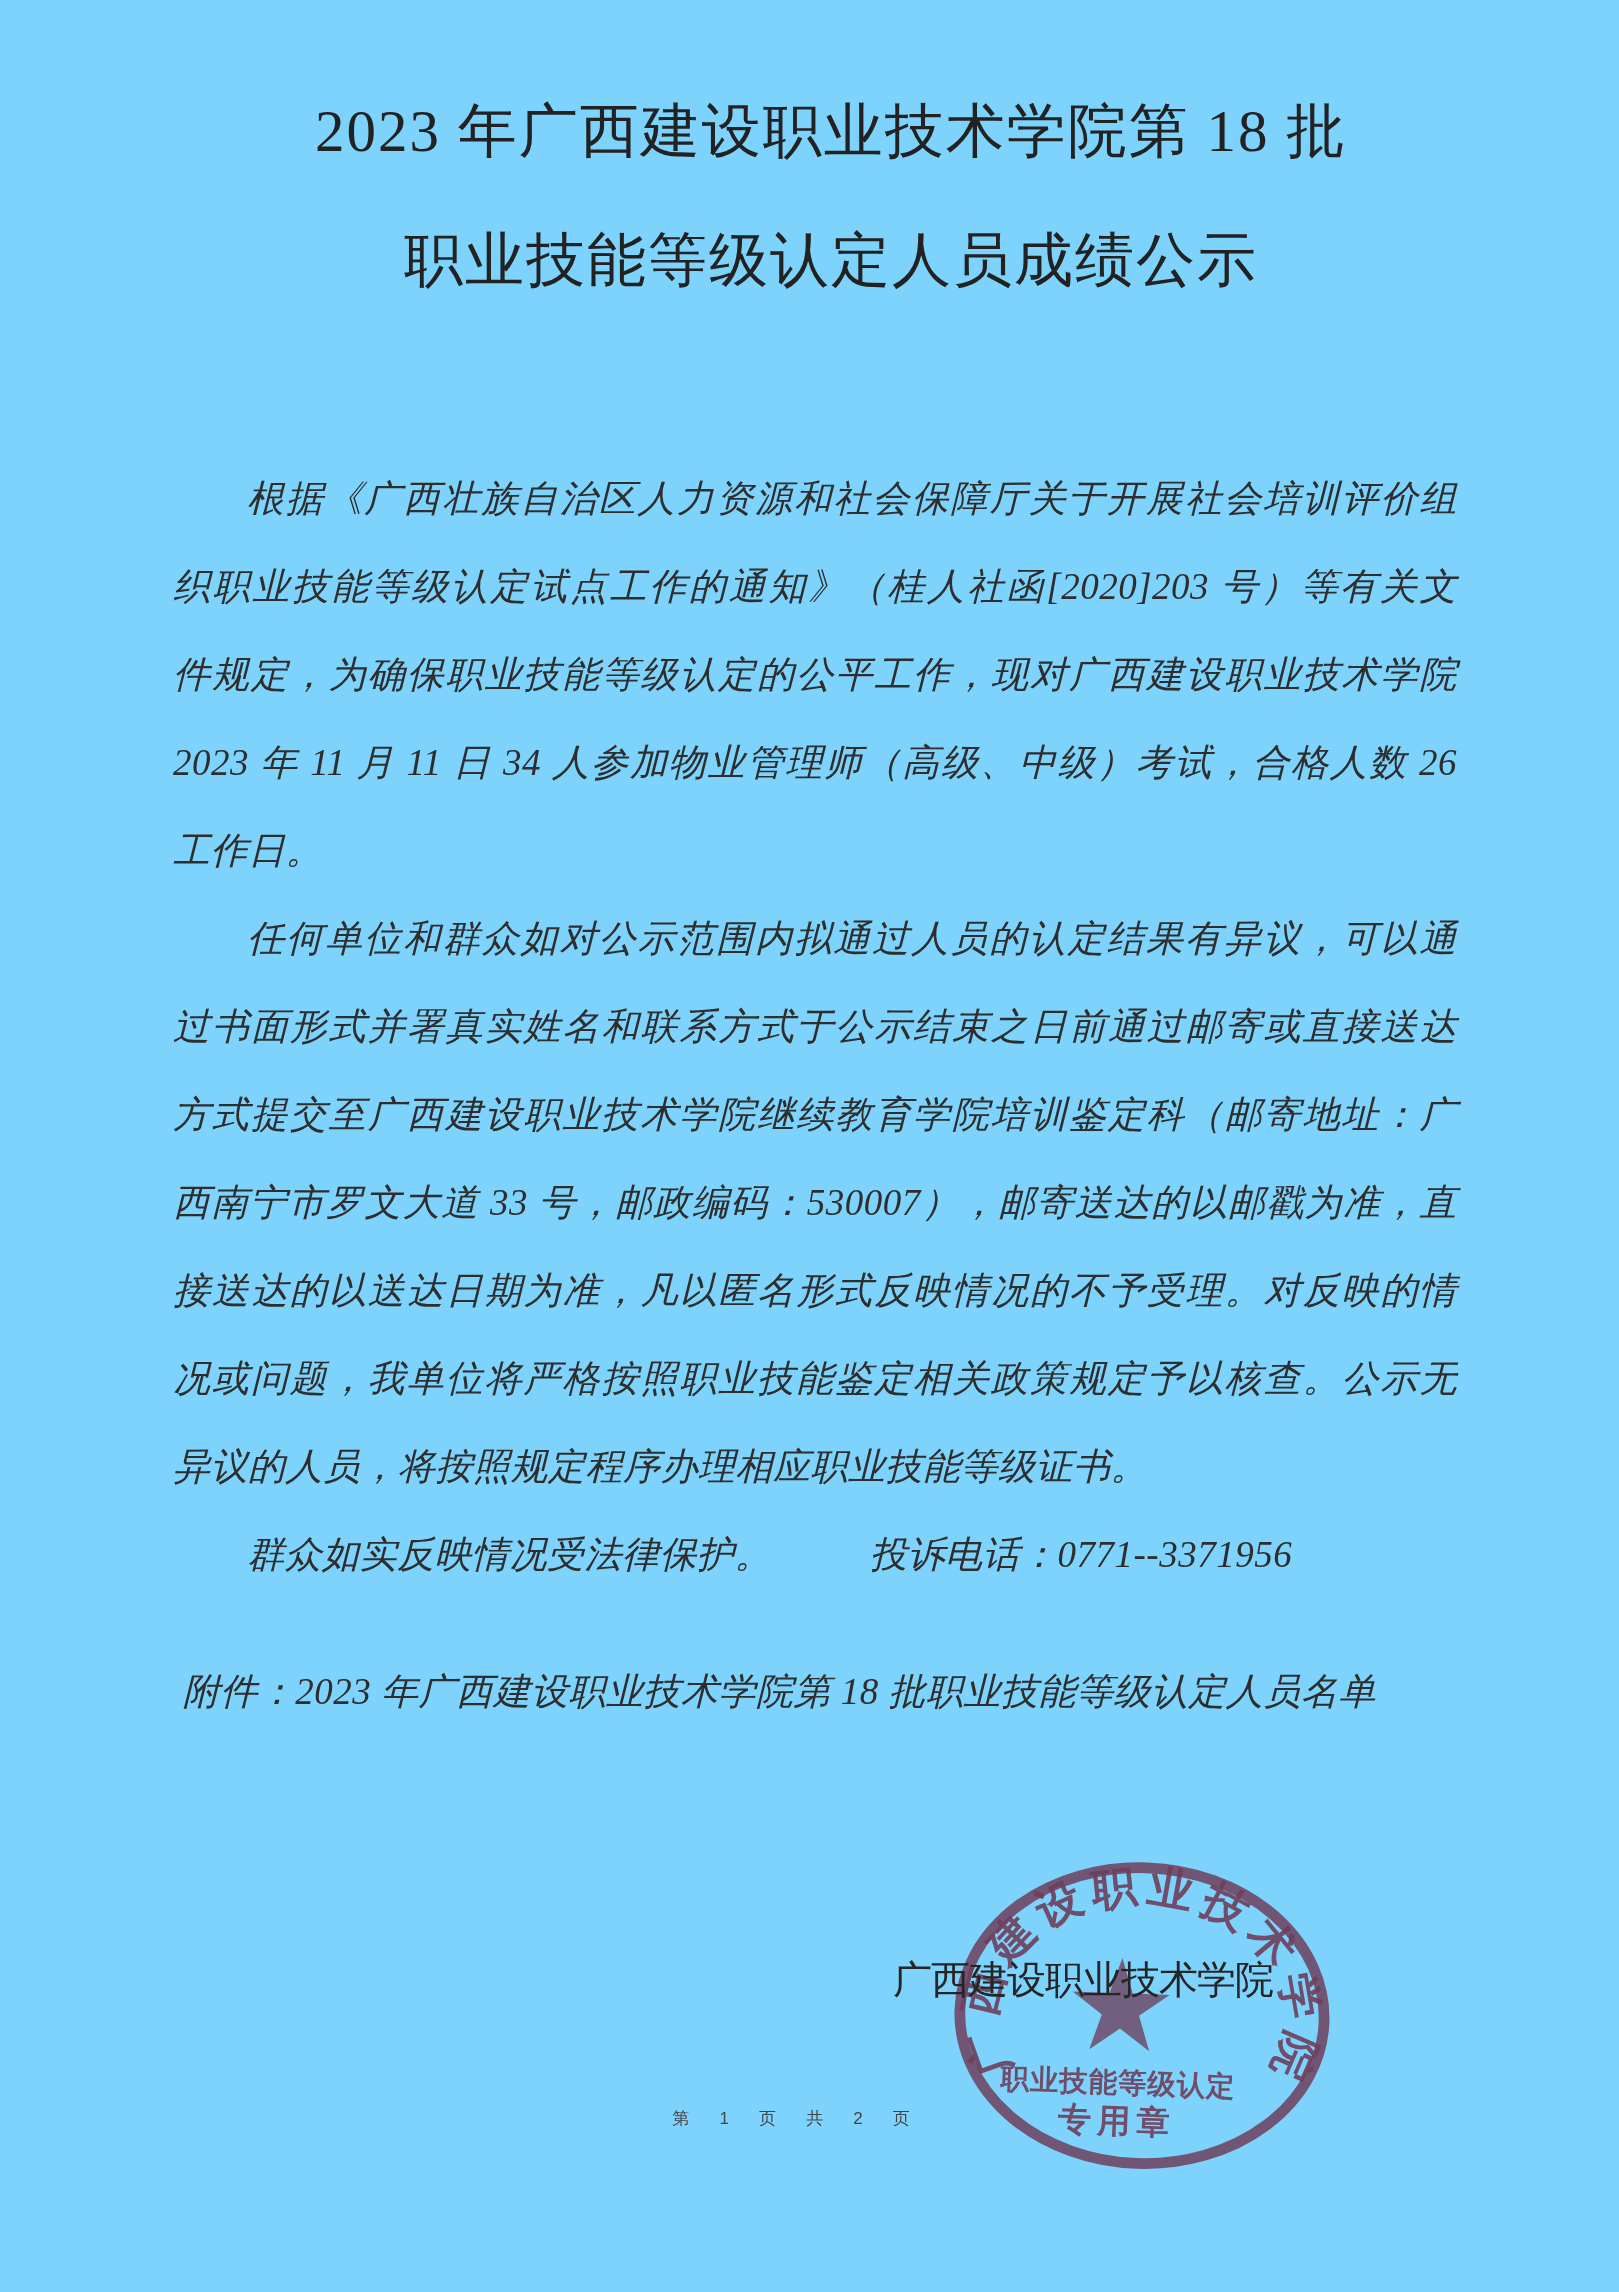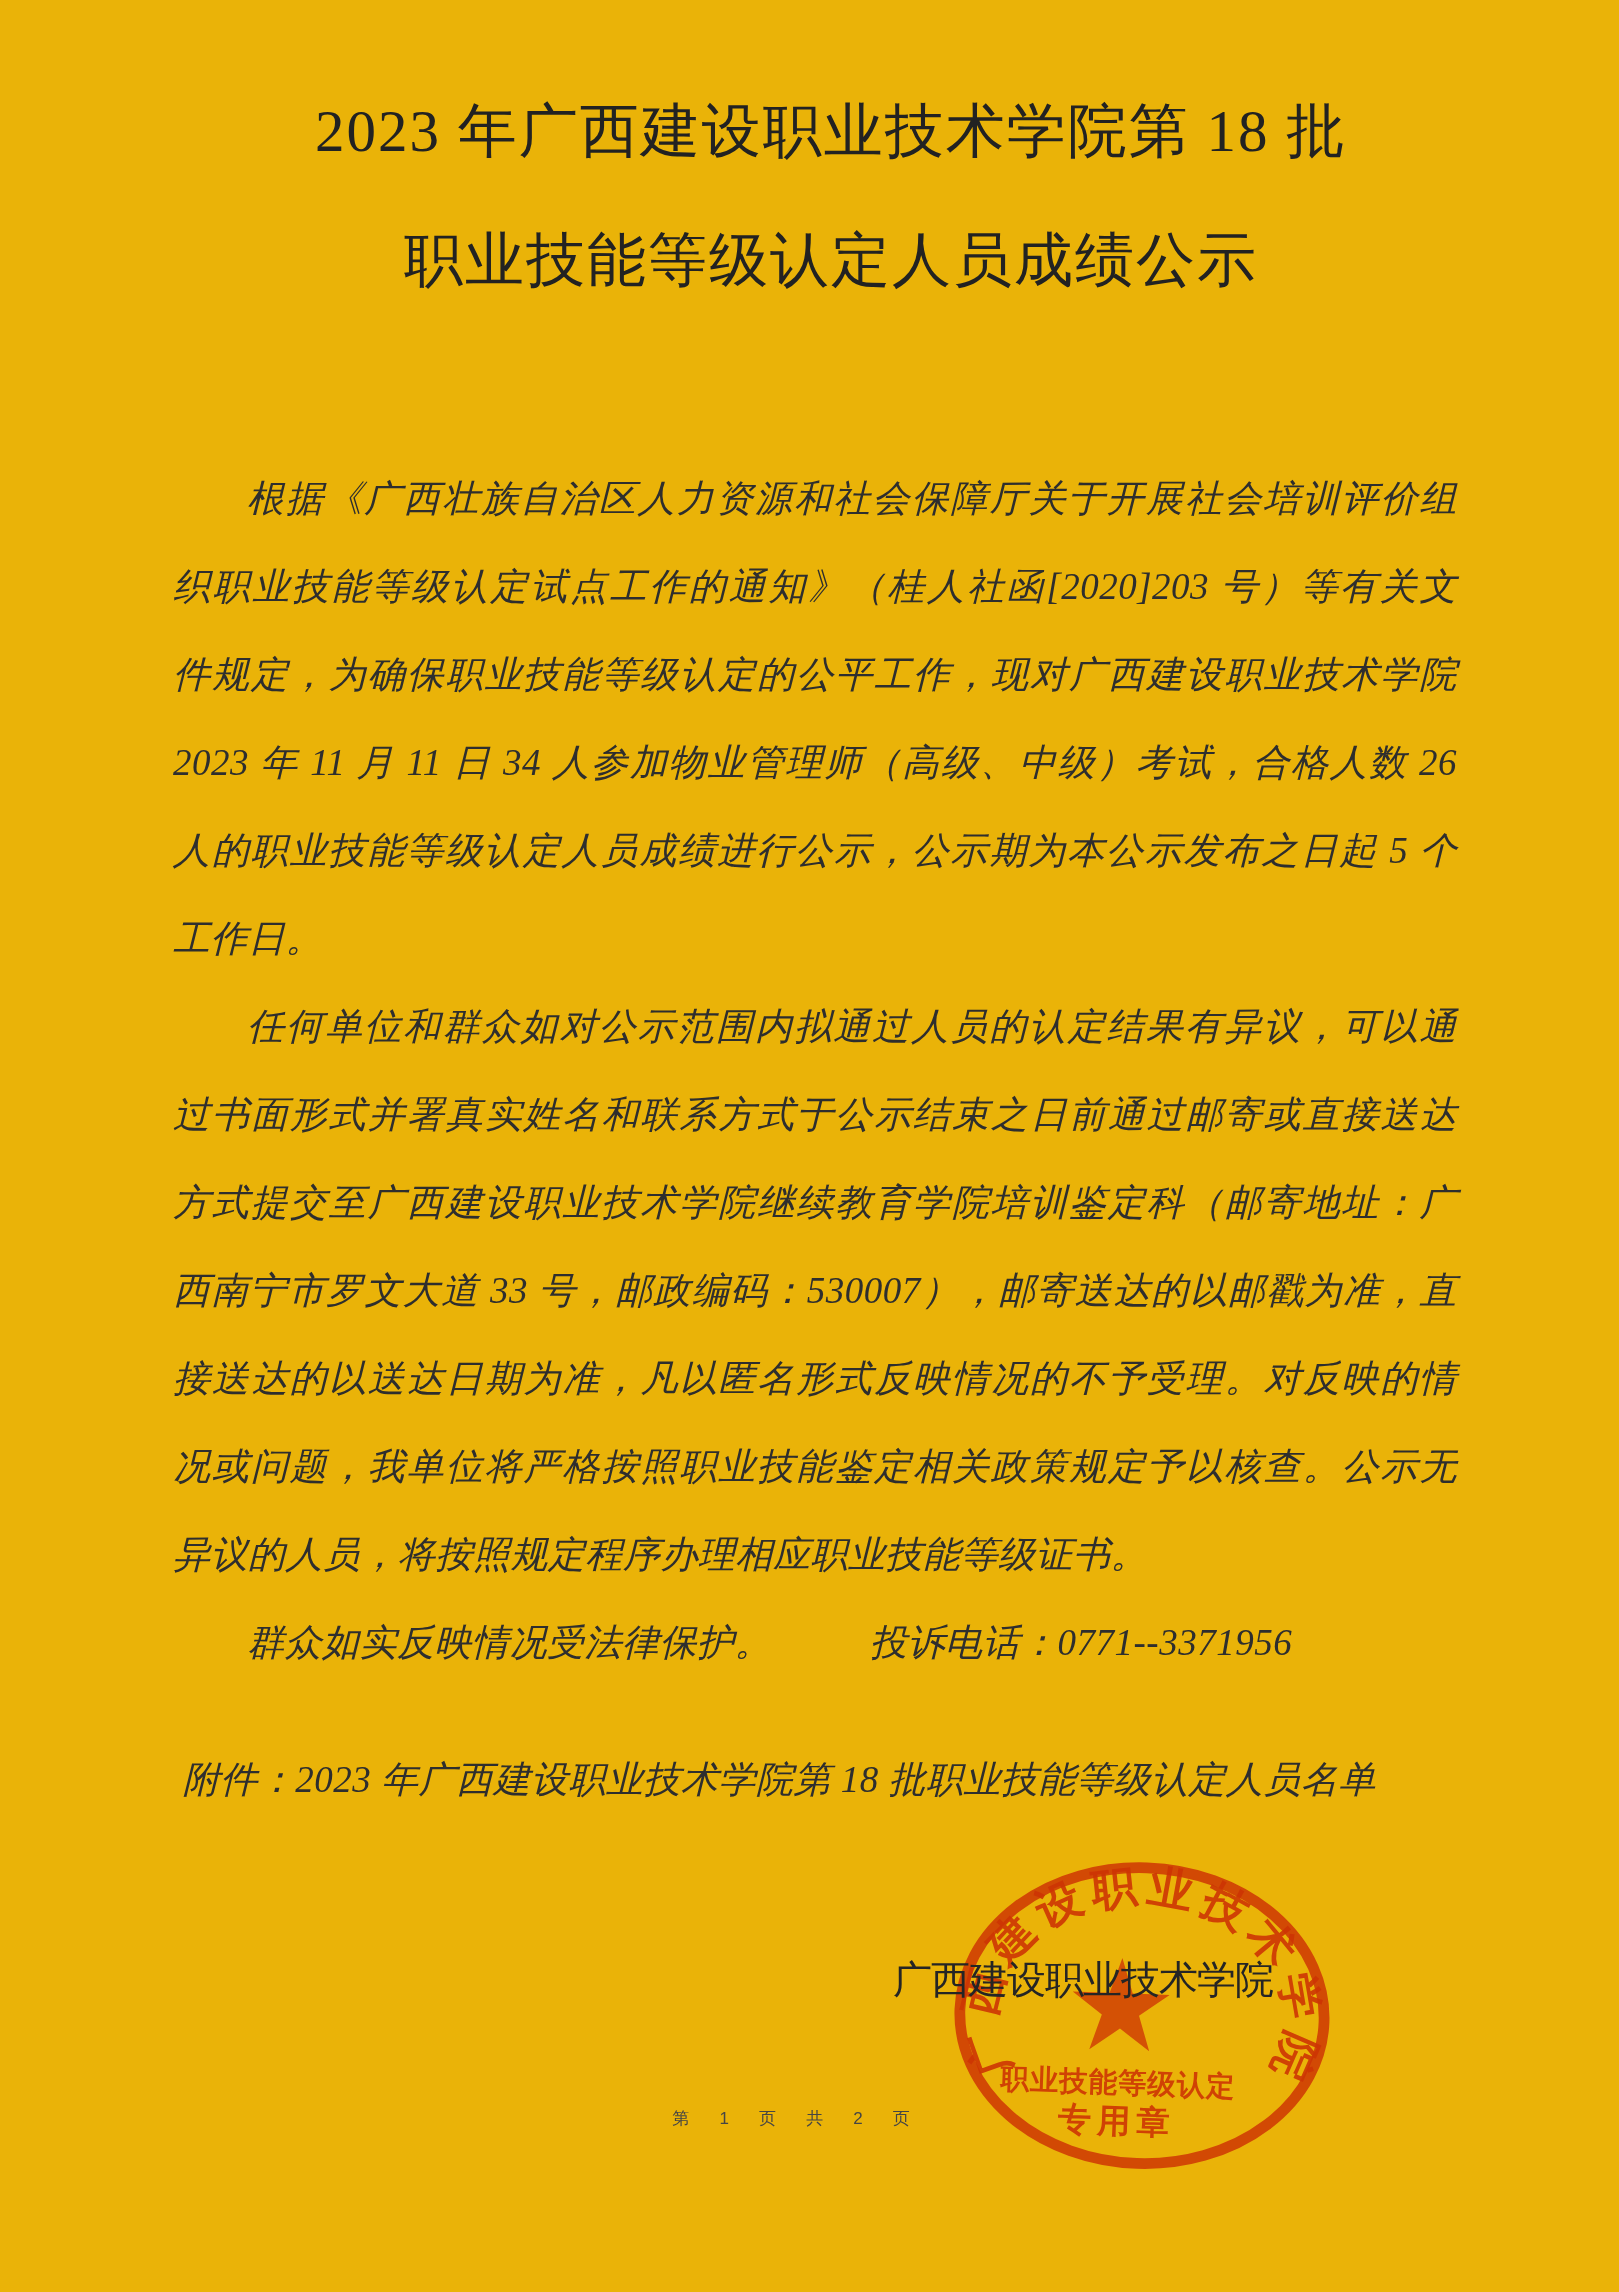--- a/index.html
+++ b/index.html
@@ -1,19 +1,19 @@
 <!DOCTYPE html>
 <html><head>
 <meta charset="utf-8">
 <style>
   html,body{margin:0;padding:0;background:#9a9a9a;}
   .page{
     position:relative;
     width:1619px;height:2293px;
-    background:#eab308;
+    background:#7dd3fc;
     overflow:hidden;
     font-family:"Liberation Serif","DejaVu Serif",serif;
     color:#2e2e2e;
   }
   
   .titles{
     position:absolute;top:67px;left:189px;width:1284px;
     text-align:center;color:#222;
   }
   .title-line{
@@ -90,21 +90,20 @@
   <div class="titles">
     <div class="title-line">2023 年广西建设职业技术学院第 18 批</div>
     <div class="title-line">职业技能等级认定人员成绩公示</div>
   </div>
 
   <div class="bodytext">
     <div class="bline indent">根据《广西壮族自治区人力资源和社会保障厅关于开展社会培训评价组</div>
     <div class="bline">织职业技能等级认定试点工作的通知》（桂人社函[2020]203 号）等有关文</div>
     <div class="bline">件规定，为确保职业技能等级认定的公平工作，现对广西建设职业技术学院</div>
     <div class="bline">2023 年 11 月 11 日 34 人参加物业管理师（高级、中级）考试，合格人数 26</div>
-    <div class="bline">人的职业技能等级认定人员成绩进行公示，公示期为本公示发布之日起 5 个</div>
     <div class="bline end">工作日。</div>
 
     <div class="bline indent">任何单位和群众如对公示范围内拟通过人员的认定结果有异议，可以通</div>
     <div class="bline">过书面形式并署真实姓名和联系方式于公示结束之日前通过邮寄或直接送达</div>
     <div class="bline">方式提交至广西建设职业技术学院继续教育学院培训鉴定科（邮寄地址：广</div>
     <div class="bline">西南宁市罗文大道 33 号，邮政编码：530007），邮寄送达的以邮戳为准，直</div>
     <div class="bline">接送达的以送达日期为准，凡以匿名形式反映情况的不予受理。对反映的情</div>
     <div class="bline">况或问题，我单位将严格按照职业技能鉴定相关政策规定予以核查。公示无</div>
     <div class="bline end">异议的人员，将按照规定程序办理相应职业技能等级证书。</div>
 

